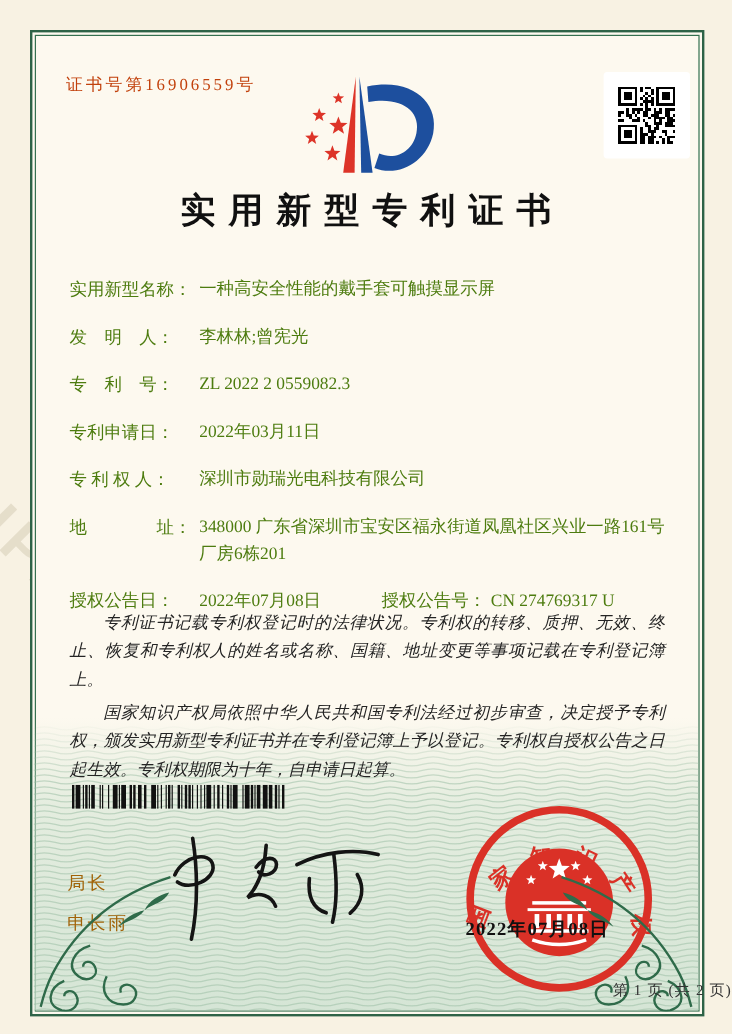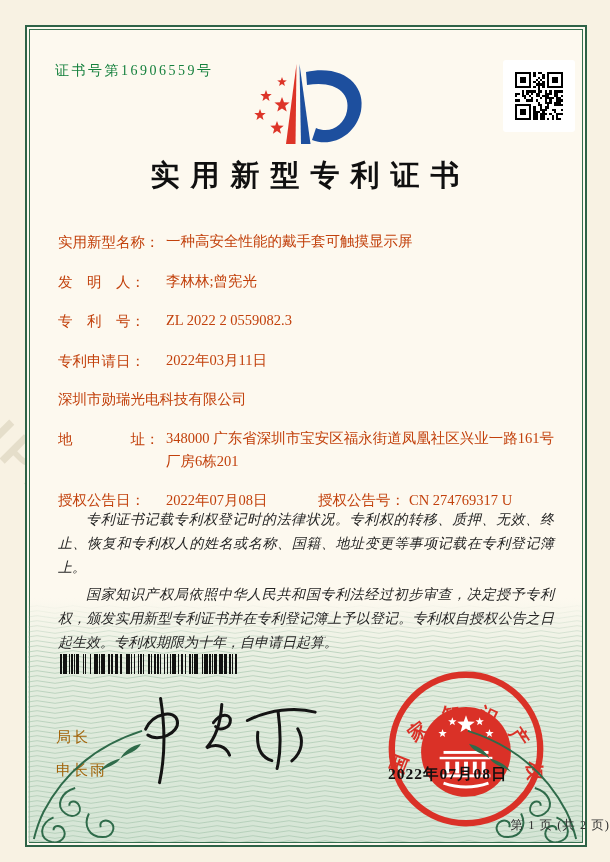--- a/index.html
+++ b/index.html
@@ -6,27 +6,27 @@
   .page{position:relative;width:610px;height:862px;margin:0 auto;overflow:hidden;
         background:#f8f2e3;font-family:"Liberation Serif","DejaVu Serif",serif;color:#222;}
   .frame{position:absolute;left:25px;top:25px;width:558px;height:818px;
          border:2px solid #2e6347;background:#fdf9ef;}
   .frame::after{content:"";position:absolute;inset:2px;border:1px solid #35704f;pointer-events:none;}
   .green-zone{position:absolute;left:28px;top:598px;width:554px;height:244px;
     background:linear-gradient(to bottom,rgba(213,229,213,0) 0%,rgba(208,227,210,.55) 30%,rgba(203,224,207,.8) 100%);}
   .wm{position:absolute;font-family:"Liberation Sans","DejaVu Sans",sans-serif;font-weight:700;
       font-size:50px;letter-spacing:7px;color:rgba(186,174,146,.30);transform:rotate(45deg);
       transform-origin:left top;white-space:nowrap;pointer-events:none;}
-  .cert-no{position:absolute;left:55px;top:62px;font-size:14px;letter-spacing:2.5px;color:#15803d;}
+  .cert-no{position:absolute;left:55px;top:62px;font-size:14px;letter-spacing:2.5px;color:#c2410c;}
   .logo{position:absolute;left:224px;top:58px;width:166px;height:92px;}
   .qr-box{position:absolute;left:503px;top:60px;width:72px;height:72px;background:#fff;
           border-radius:3px;padding:3px;box-sizing:border-box;}
   .title{position:absolute;left:0;top:156px;width:610px;text-align:center;font-size:29px;
          font-weight:700;letter-spacing:11px;color:#101010;text-indent:11px;}
-  .fields{position:absolute;left:58px;top:230px;width:496px;font-size:14.5px;color:#c2410c;}
+  .fields{position:absolute;left:58px;top:230px;width:496px;font-size:14.5px;color:#4d7c0f;}
   .frow{display:flex;margin-bottom:15.5px;line-height:24px;}
   .lbl{flex:0 0 108px;white-space:nowrap;}
   .val{flex:1;line-height:23px;}
   .grant .g1{flex:0 0 260px;display:flex;}
   .grant .g2{display:flex;}
   .grant .lbl2{white-space:nowrap;margin-right:4px;}
   .paras{position:absolute;left:58px;top:508px;width:496px;font-size:14px;line-height:1.7;
          color:#242424;font-style:italic;text-align:justify;}
   .paras p{margin:0 0 4px 0;text-indent:2em;}
   .barcode{position:absolute;left:60px;top:654px;width:180px;height:20px;}
@@ -283,20 +283,21 @@
     </div>
     <div class="frow">
       <span class="lbl">专　利　号：</span>
       <span class="val">ZL 2022 2 0559082.3</span>
     </div>
     <div class="frow">
       <span class="lbl">专利申请日：</span>
       <span class="val">2022年03月11日</span>
     </div>
     <div class="frow">
+      <span class="lbl">专 利 权 人：</span>
       <span class="val">深圳市勋瑞光电科技有限公司</span>
     </div>
     <div class="frow">
       <span class="lbl">地　　　　址：</span>
       <span class="val">348000 广东省深圳市宝安区福永街道凤凰社区兴业一路161号厂房6栋201</span>
     </div>
     <div class="frow grant">
       <span class="g1">
         <span class="lbl">授权公告日：</span>
         <span>2022年07月08日</span>

